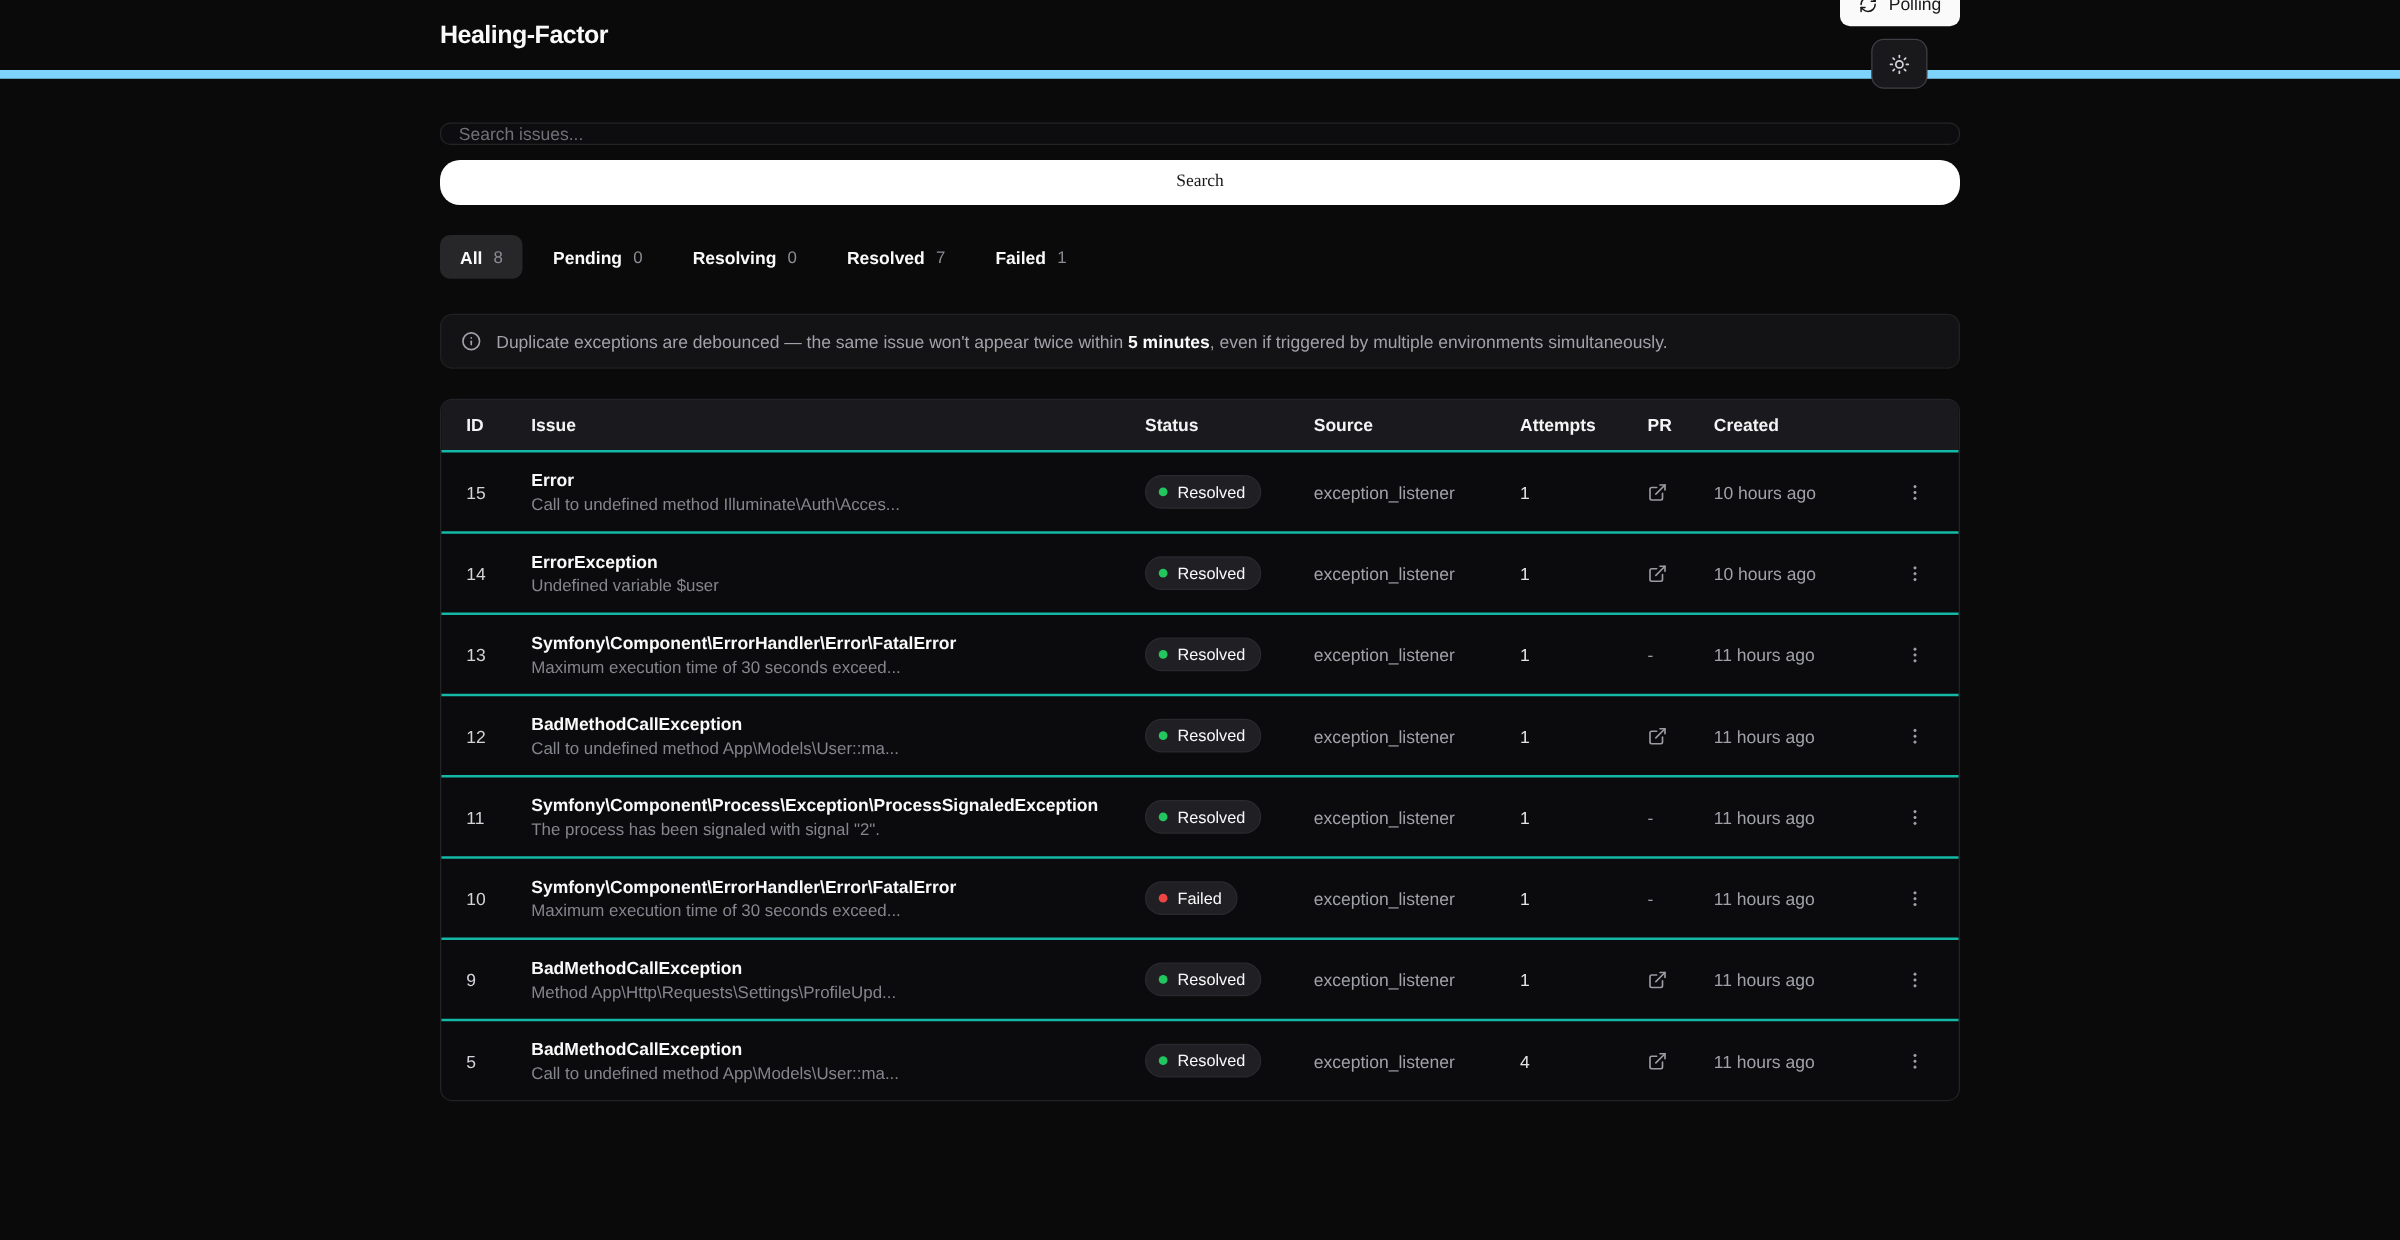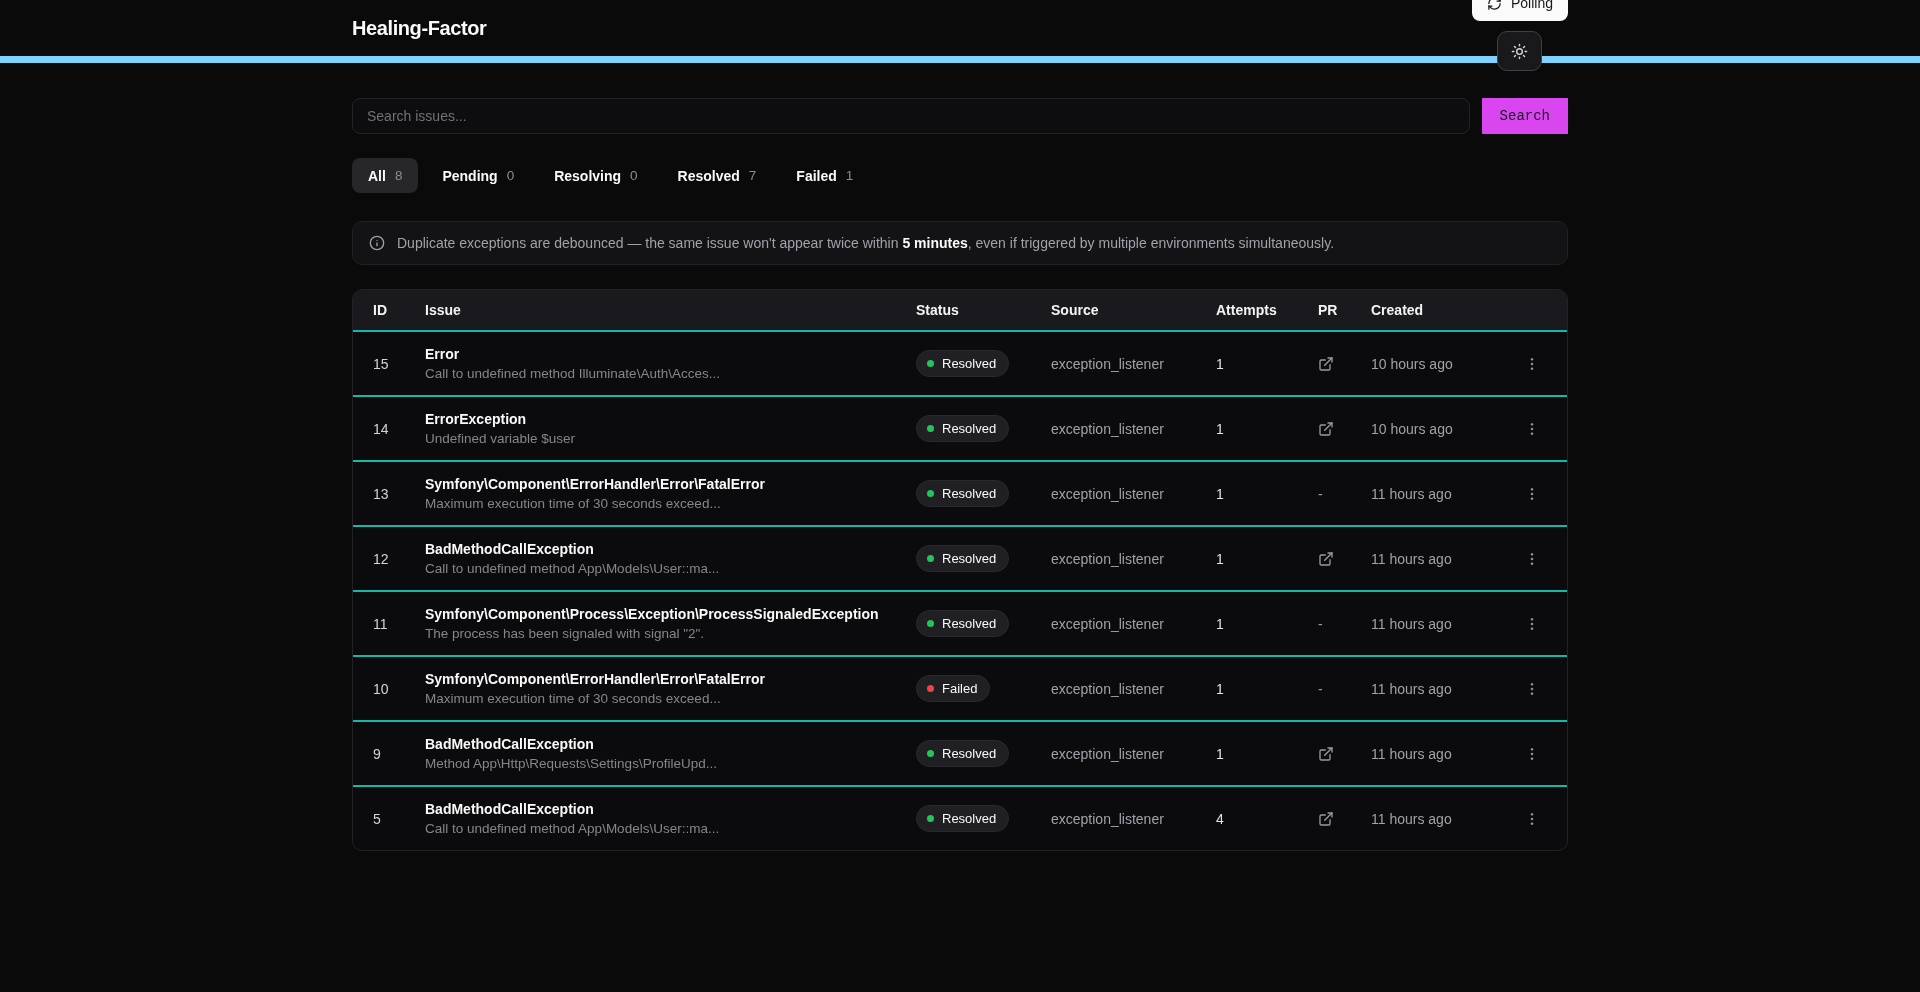--- a/index.html
+++ b/index.html
@@ -34,34 +34,34 @@
   }
   .theme-btn {
     width: 45px; height: 40px;
     display: inline-flex; align-items: center; justify-content: center;
     background: #19191c;
     border: 1px solid #3f3f46; border-radius: 10px;
     cursor: pointer; color: #d4d4d8;
   }
   
   .main { width: 1216px; margin: 0 auto; padding-top: 35px; }
-  .search-row { display: flex; gap: 12px; }
+  .search-row { display: flex; gap: 12px; flex-direction: column; }
   .search-input {
     flex: 1; height: 36px;
     background: #0d0d0f;
     border: 1px solid #242428; border-radius: 8px;
     padding: 0 14px;
     color: #fafafa; font-size: 14px; font-family: inherit;
   }
   .search-input::placeholder { color: #71717a; }
   .search-btn {
     height: 36px; padding: 0 18px;
-    background: #d946ef; color: #18181b;
-    border: none; border-radius: 0;
-    font-size: 14px; font-weight: 500; font-family: Liberation Mono, monospace; cursor: pointer;
+    background: #ffffff; color: #18181b;
+    border: none; border-radius: 16px;
+    font-size: 14px; font-weight: 500; font-family: Liberation Serif, serif; cursor: pointer;
   }
   
   .tabs { display: flex; gap: 8px; margin-top: 24px; }
   .tab {
     display: inline-flex; align-items: center; gap: 9px;
     height: 35px; padding: 0 16px;
     border-radius: 8px; border: none; background: transparent;
     font-size: 14px; font-weight: 600; color: #fafafa;
     font-family: inherit; cursor: pointer;
   }

